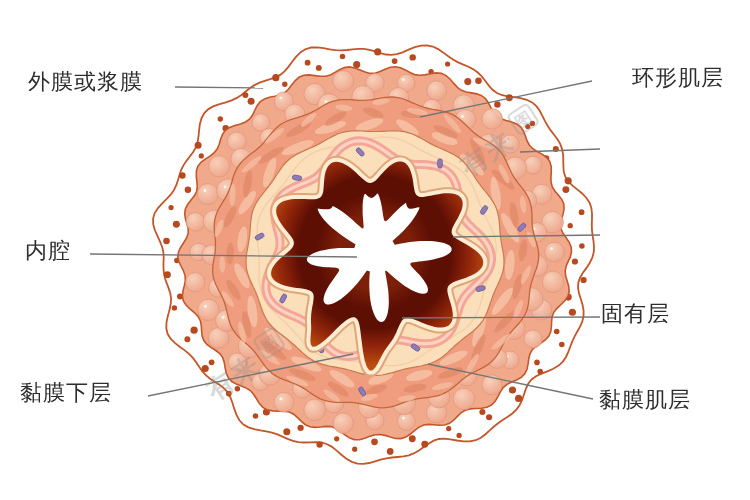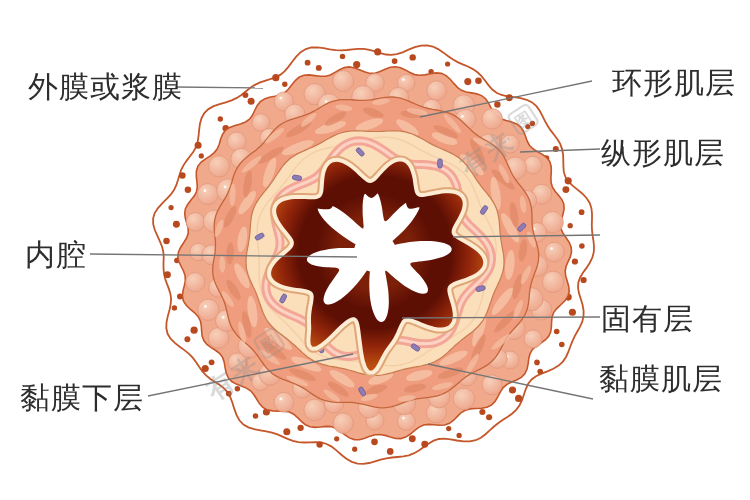--- a/index.html
+++ b/index.html
@@ -2,31 +2,31 @@
 <html><head>
 <meta charset="utf-8">
 <style>
   html,body{margin:0;padding:0;background:#ffffff;}
   .stage{
     position:relative;width:750px;height:500px;background:#ffffff;overflow:hidden;
     font-family:"DejaVu Sans","Liberation Sans",sans-serif;
   }
   #fig{position:absolute;left:0;top:0;}
   .lbl{
-    position:absolute;font-size:30px;font-weight:500;color:#2d2d2d;
+    position:absolute;font-size:22px;font-weight:500;color:#2d2d2d;
     white-space:nowrap;letter-spacing:1px;line-height:1.1;
   }
   #lb-serosa{left:28px;top:70px;}
-  #lb-circular{left:612px;top:66px;}
+  #lb-circular{left:632px;top:66px;}
   #lb-longitudinal{left:601px;top:136px;}
   #lb-epithelium{left:604px;top:220px;}
   #lb-lumen{left:25px;top:241px;font-family:Liberation Mono, monospace;}
   #lb-lamina{left:601px;top:302px;}
   #lb-submucosa{left:20px;top:381px;}
-  #lb-muscmuc{left:599px;top:362px;}
+  #lb-muscmuc{left:599px;top:388px;}
 </style>
 </head>
 <body>
 
 <div class="stage">
   <svg id="fig" width="750" height="500" viewBox="0 0 750 500">
       <defs>
         <radialGradient id="bumpGrad" cx="0.38" cy="0.32" r="0.8">
           <stop offset="0" stop-color="#f9d2bc"></stop>
           <stop offset="1" stop-color="#eca287"></stop>
@@ -313,18 +313,17 @@
         <line x1="600" y1="235" x2="453" y2="237" stroke="#757575" stroke-width="1.3"></line>
         <line x1="90" y1="254" x2="357" y2="257" stroke="#757575" stroke-width="1.3"></line>
         <line x1="600" y1="317" x2="402" y2="318" stroke="#757575" stroke-width="1.3"></line>
         <line x1="148" y1="396" x2="353" y2="354" stroke="#757575" stroke-width="1.3"></line>
         <line x1="593" y1="399" x2="428" y2="364" stroke="#757575" stroke-width="1.3"></line>
       </g>
     </svg>
 
   <div class="lbl" id="lb-serosa">外膜或浆膜</div>
   <div class="lbl" id="lb-circular">环形肌层</div>
-  <div class="lbl" id="lb-longitudinal">纵形肌层</div>
   <div class="lbl" id="lb-lumen">内腔</div>
   <div class="lbl" id="lb-submucosa">黏膜下层</div>
   <div class="lbl" id="lb-lamina">固有层</div>
   <div class="lbl" id="lb-muscmuc">黏膜肌层</div>
 </div>
 
 </body></html>

